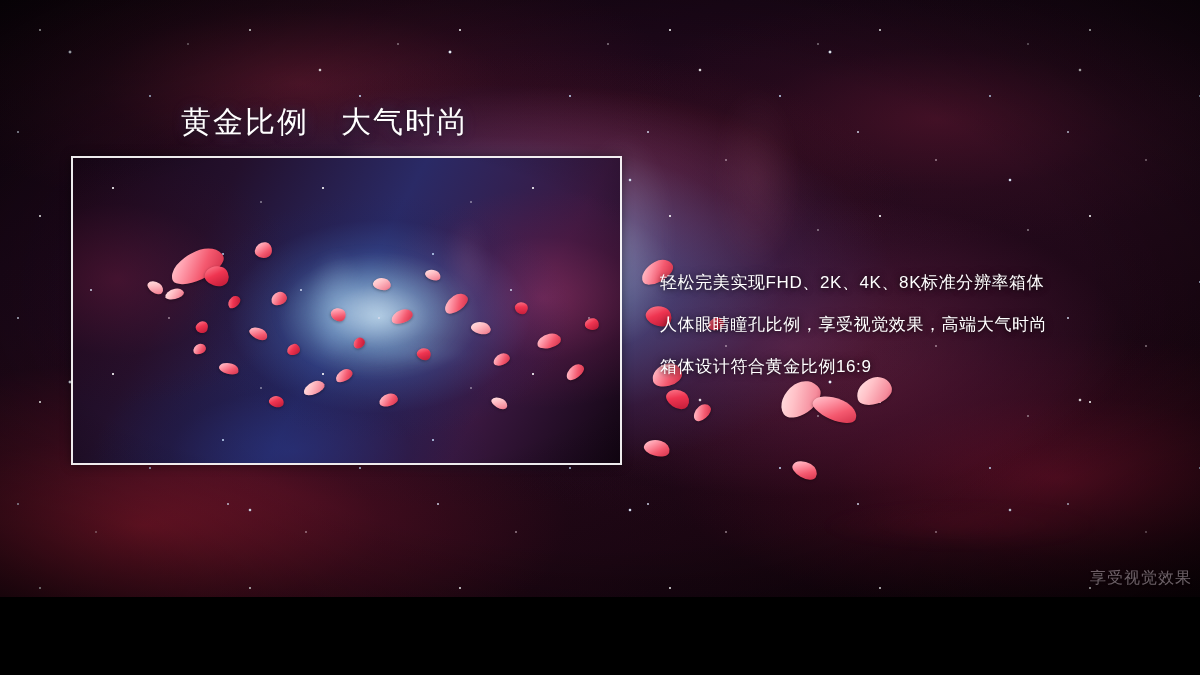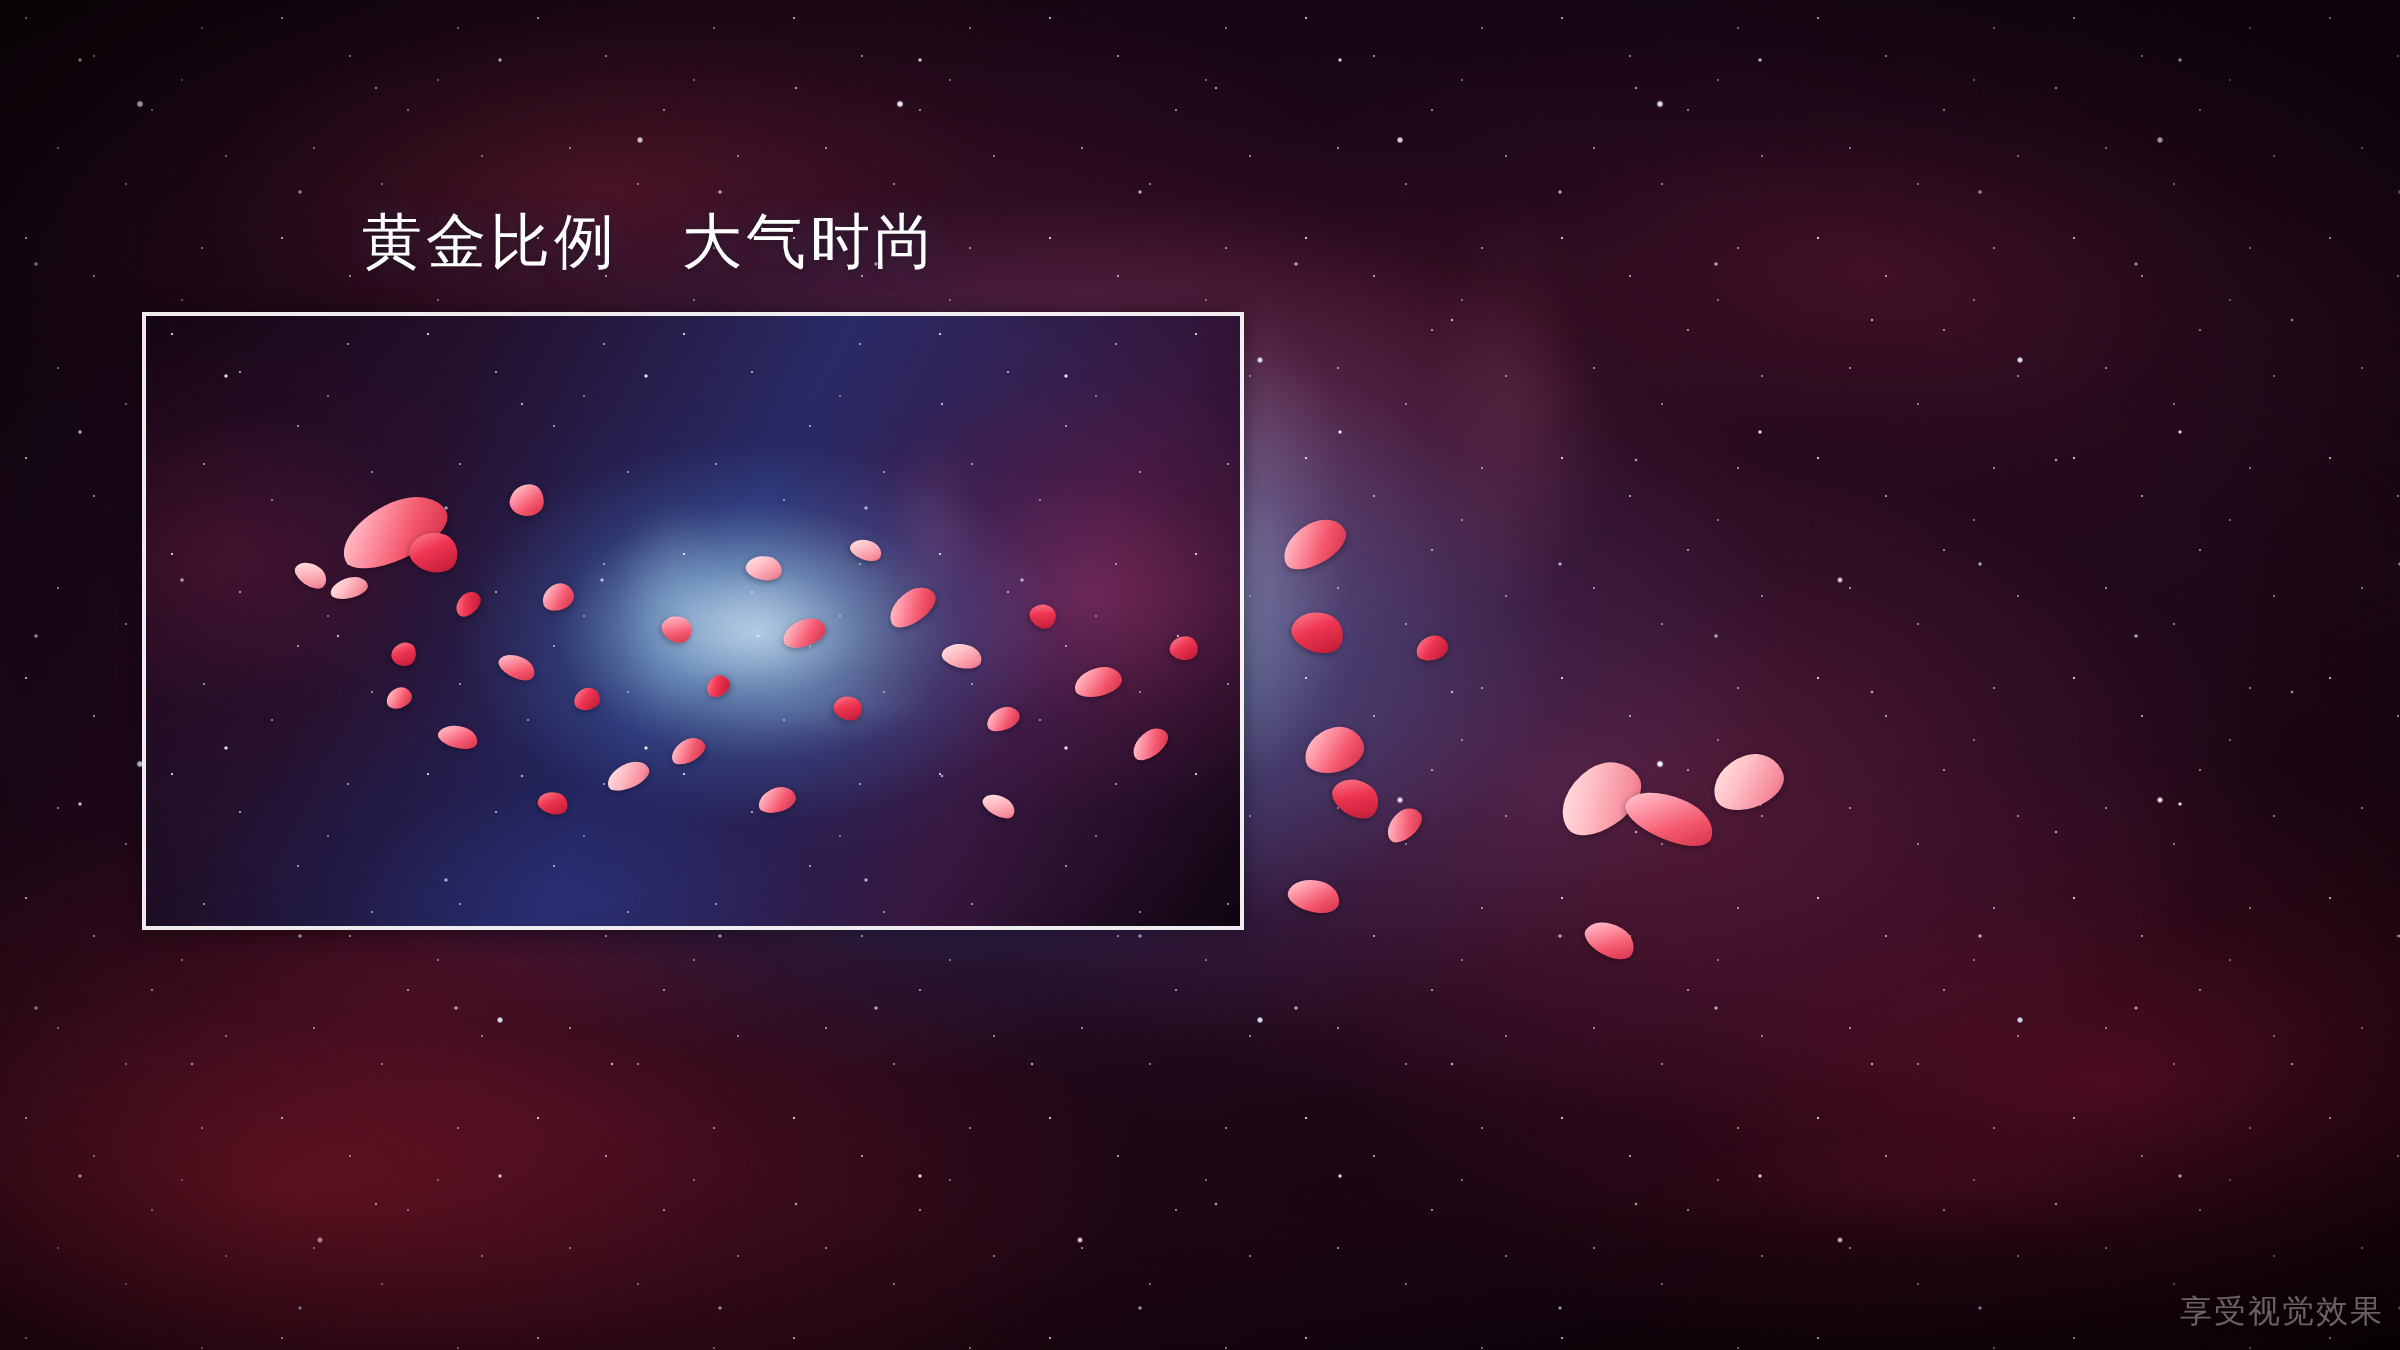--- a/index.html
+++ b/index.html
@@ -1,18 +1,18 @@
 <!DOCTYPE html>
 <html><head>
 <meta charset="utf-8">
 <style>
   html,body{margin:0;padding:0;background:#000;}
   body{width:1200px;height:675px;overflow:hidden;font-family:"Liberation Sans","DejaVu Sans",sans-serif;}
 
-  #slide{position:relative;width:1200px;height:675px;overflow:hidden;background:#0a0308;}
+  #slide{position:relative;width:1200px;height:597px;overflow:hidden;background:#0a0308;}
 
   
   .bg-layer{position:absolute;inset:0;pointer-events:none;}
 
   .bg-base{
     background:
       radial-gradient(ellipse 46% 44% at 40% 47%, rgba(173,206,236,0.95) 0%, rgba(120,160,215,0.72) 18%, rgba(72,96,168,0.50) 36%, rgba(46,48,110,0.28) 55%, rgba(20,12,40,0.05) 75%, rgba(0,0,0,0) 88%),
       radial-gradient(ellipse 34% 30% at 47% 33%, rgba(198,70,92,0.60) 0%, rgba(162,44,70,0.40) 35%, rgba(90,20,42,0.16) 62%, rgba(0,0,0,0) 82%),
       radial-gradient(ellipse 40% 36% at 66% 58%, rgba(150,52,96,0.52) 0%, rgba(104,32,74,0.32) 42%, rgba(40,10,34,0.10) 70%, rgba(0,0,0,0) 88%),
       radial-gradient(ellipse 52% 40% at 12% 88%, rgba(176,30,52,0.60) 0%, rgba(116,18,38,0.34) 38%, rgba(44,6,18,0.10) 68%, rgba(0,0,0,0) 86%),
@@ -290,16 +290,21 @@
   <div class="petal pale" style="left:856px;top:378px;width:36px;height:26px;transform:rotate(-18deg);">
       <i></i>
     </div>
   <div class="petal" style="left:792px;top:462px;width:26px;height:16px;transform:rotate(30deg);">
       <i></i>
     </div>
   <div class="petal deep" style="left:708px;top:318px;width:16px;height:12px;transform:rotate(-12deg);">
       <i></i>
     </div>
 
+  <div id="body-text">
+    <div class="line">轻松完美实现FHD、2K、4K、8K标准分辨率箱体</div>
+    <div class="line">人体眼睛瞳孔比例，享受视觉效果，高端大气时尚</div>
+    <div class="line">箱体设计符合黄金比例16:9</div>
+  </div>
 
   <div id="watermark">享受视觉效果</div>
 
 </div>
 
 </body></html>

